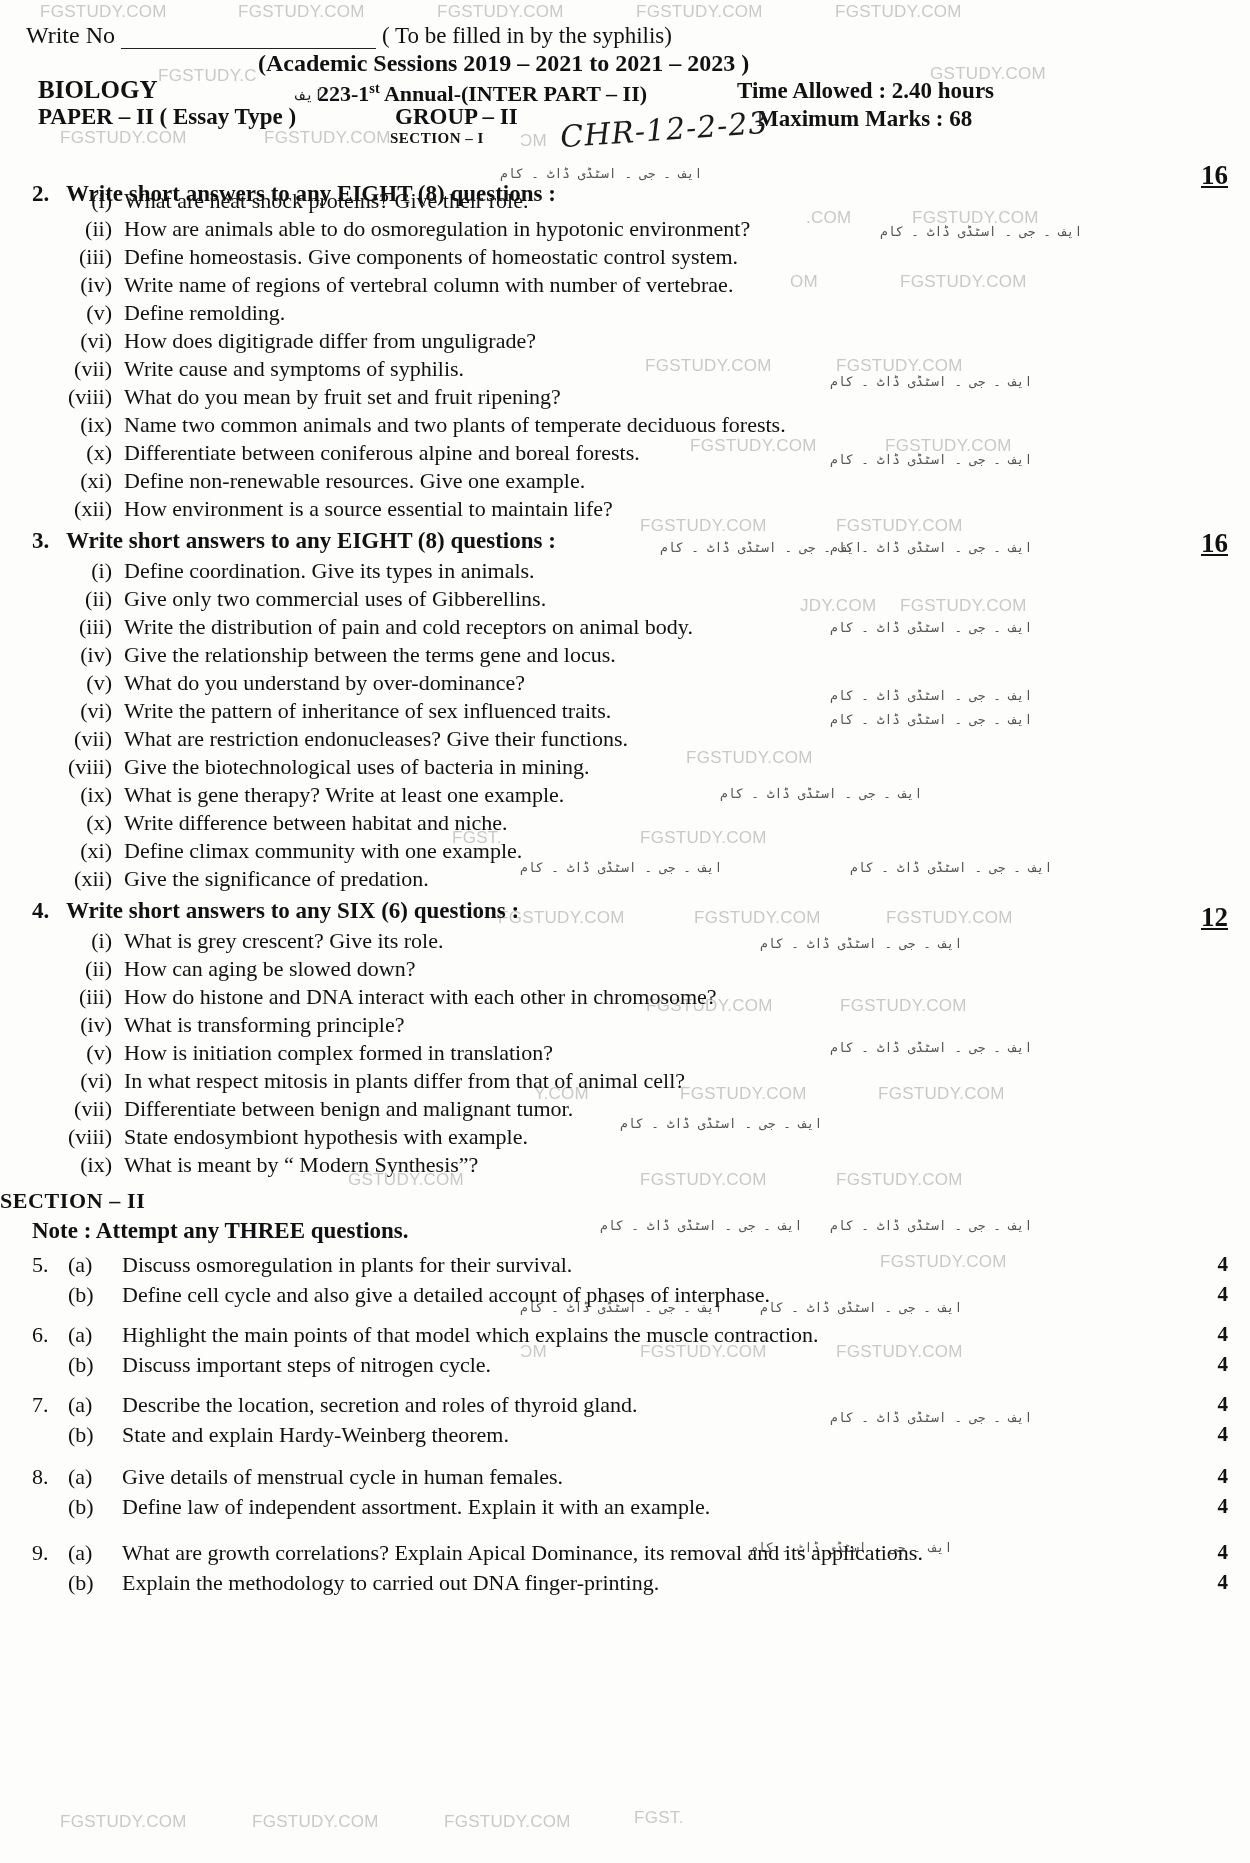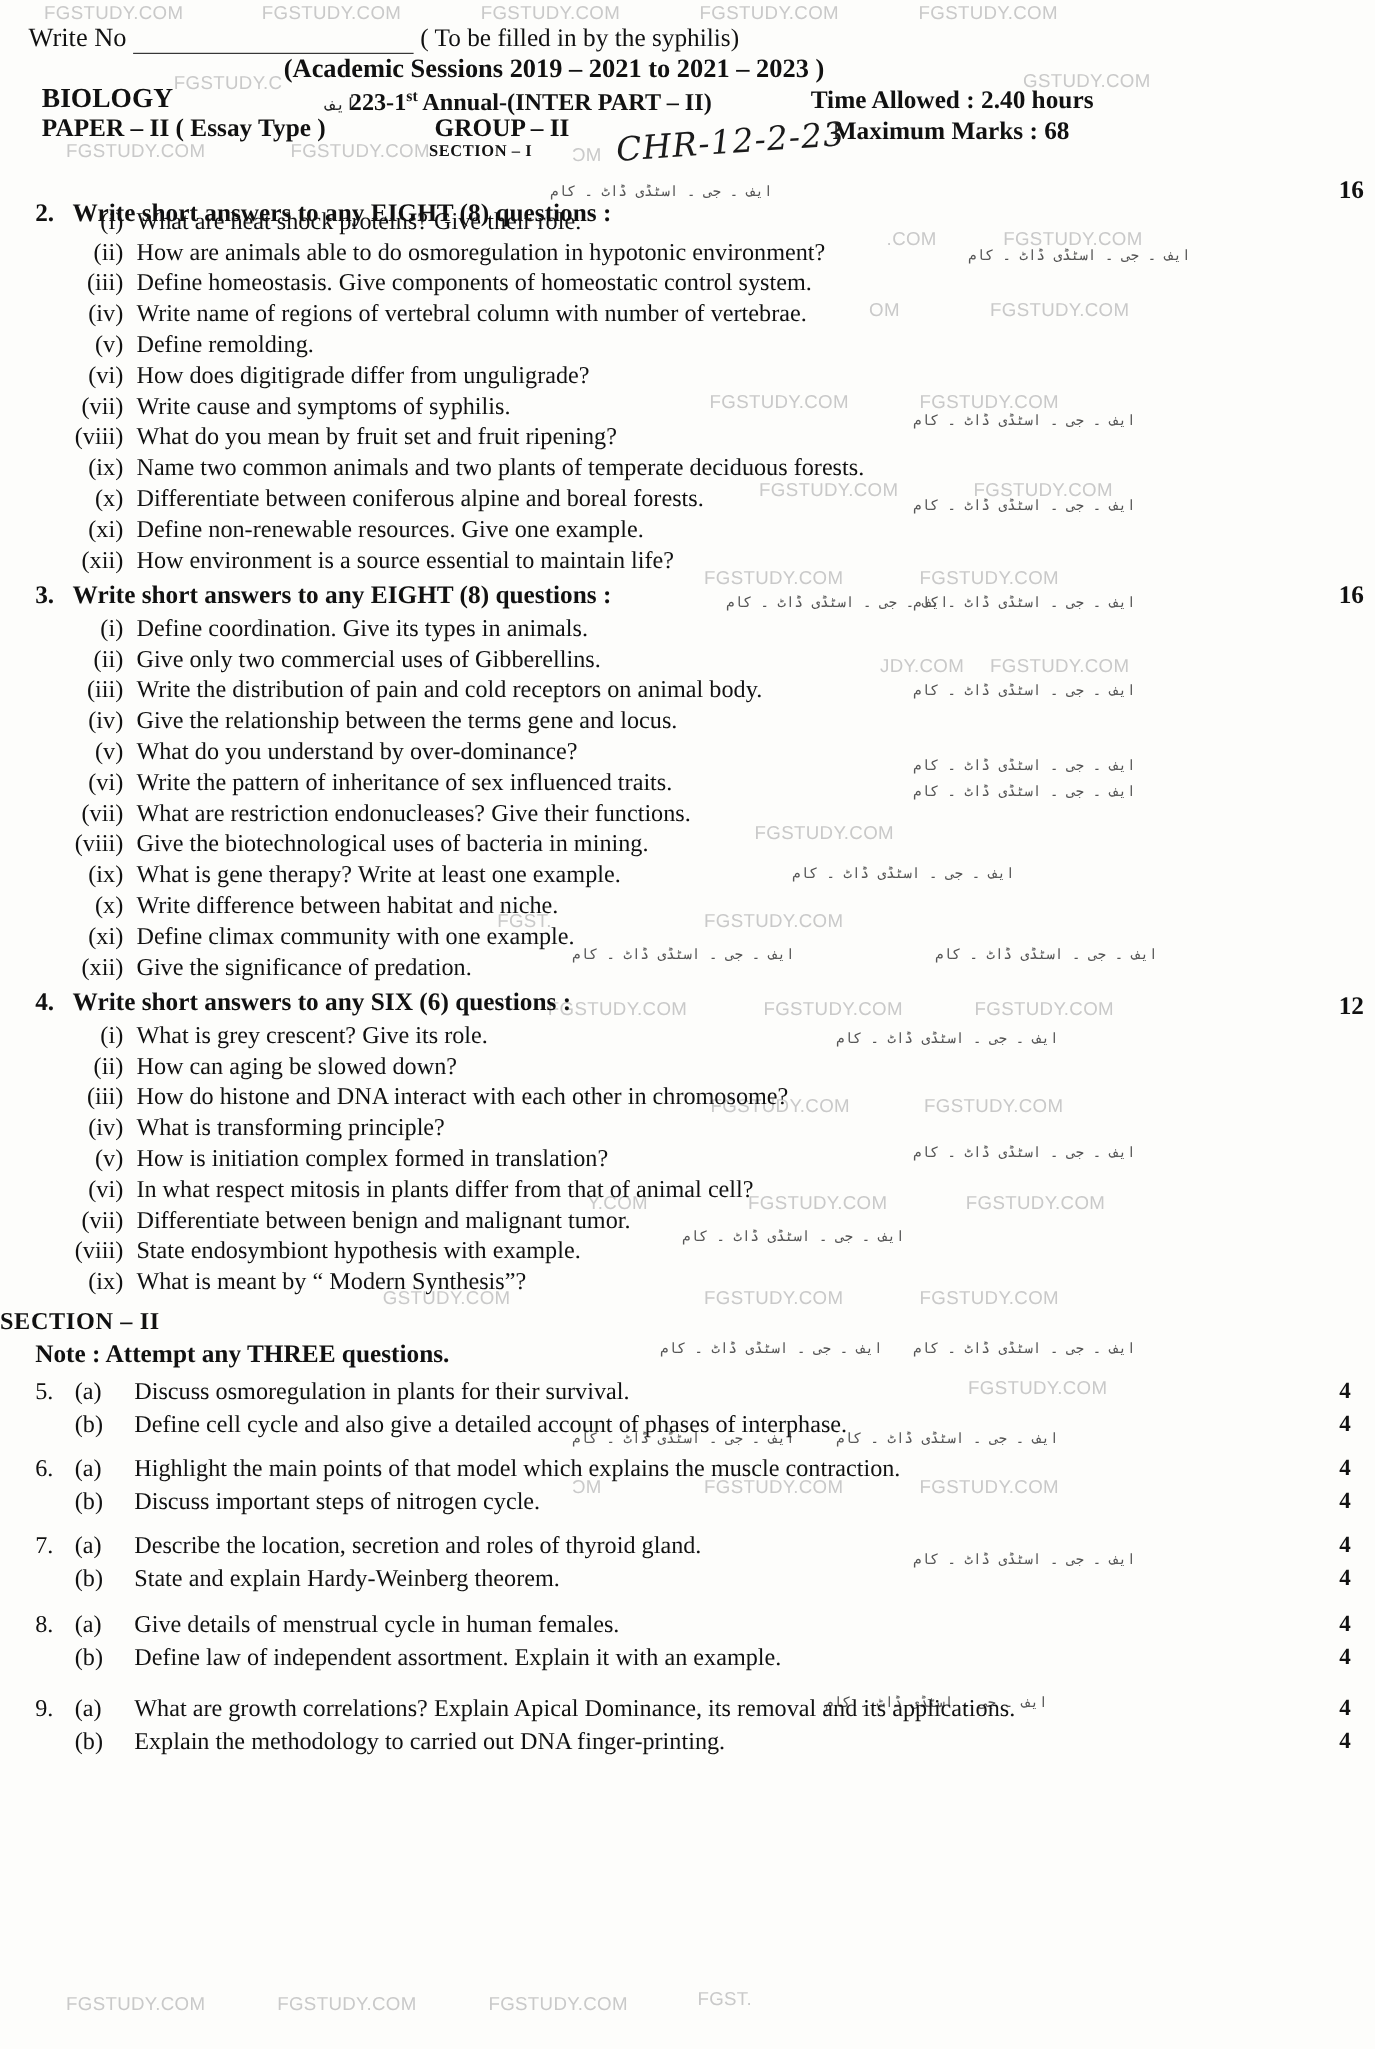--- a/index.html
+++ b/index.html
@@ -87,21 +87,21 @@
     transform:rotate(-4deg);
     letter-spacing:1px;
   }
 
   
   .qhead {
     position:absolute; font-size:23px; font-weight:bold; white-space:nowrap;
   }
   .qhead .num { display:inline-block; width:34px; }
   .marks {
-    position:absolute; right:10px; font-size:23px; font-weight:bold;
+    position:absolute; right:22px; font-size:27px; font-weight:bold;text-decoration:underline;
   }
   .item {
     position:absolute; font-size:22px; white-space:nowrap;
   }
   .item .rn {
     display:inline-block; width:62px; text-align:right; margin-right:12px;
   }
   .sec2title {
     position:absolute; width:100%; text-align:left; font-size:22px;
     font-weight:bold; letter-spacing:0.6px;

